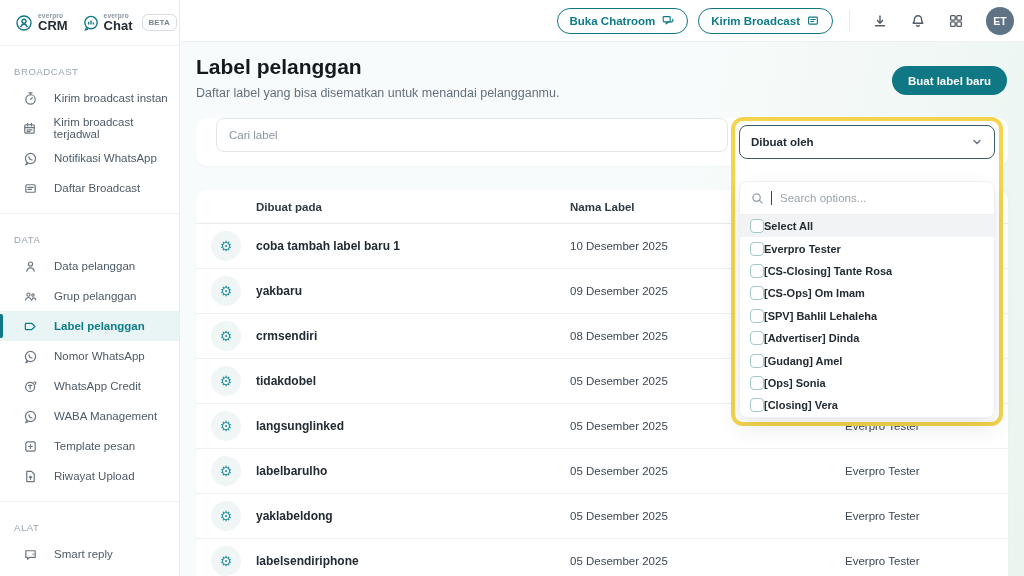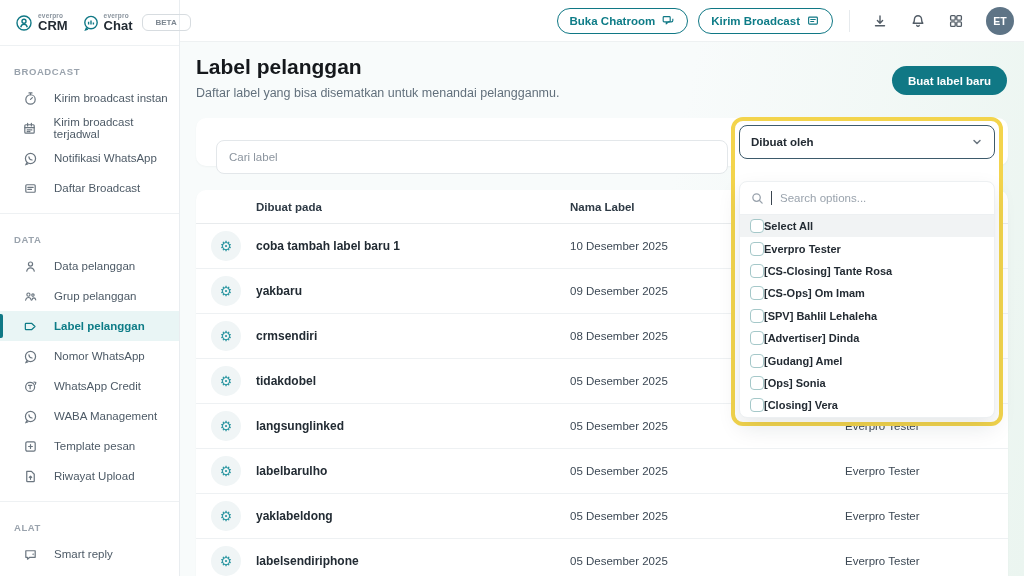--- a/index.html
+++ b/index.html
@@ -7,23 +7,23 @@
   .app { position:relative; width:972px; height:576px; }
 
   
   .sidebar { position:absolute; left:0; top:0; width:180px; height:576px; background:#fff; border-right:1px solid #e9edf0; z-index:5; }
   .logo-row { height:46px; display:flex; align-items:center; padding:0 10px 0 14px; border-bottom:1px solid #eef1f3; gap:7px; }
   .logo-unit { display:flex; align-items:center; gap:4px; }
   .logo-stack { display:flex; flex-direction:column; line-height:1; }
   .logo-sup { font-size:6.5px; color:#8a949e; font-weight:700; letter-spacing:.2px; }
   .logo-main { font-size:13px; font-weight:800; color:#232b33; }
   .logo-div { width:1px; height:22px; background:#e4e8eb; }
-  .beta-badge { margin-left:2px; border:1px solid #d7dce0; border-radius:6px; font-size:8px; font-weight:700; color:#7c8690; padding:3px 13px; }
+  .beta-badge { margin-left:2px; border:1px solid #d7dce0; border-radius:6px; font-size:8px; font-weight:700; color:#7c8690; padding:3px 6px; }
   .side-section { margin-top:12px; }
-  .sect-title { font-size:9.5px; font-weight:700; color:#9aa3ad; letter-spacing:.6px; padding:8px 14px 6px; }
+  .sect-title { font-size:9.5px; font-weight:400; color:#9aa3ad; letter-spacing:.6px; padding:8px 14px 6px; }
   .side-item { position:relative; display:flex; align-items:center; gap:16px; height:30px; padding-left:22px; cursor:pointer; color:#4d5a66; }
   .side-item .si-icon { width:16px; height:16px; display:flex; align-items:center; justify-content:center; color:#6b7680; }
   .side-item .si-label { font-size:11.5px; font-weight:500; color:#4d5a66; }
   .side-item.active { background:#e9f5f5; }
   .side-item.active::before { content:""; position:absolute; left:0; top:3px; bottom:3px; width:3px; background:#107885; border-radius:0 2px 2px 0; }
   .side-item.active .si-label { color:#0e7c87; font-weight:700; }
   .side-item.active .si-icon { color:#0e7c87; }
   .side-div { height:1px; background:#eef1f3; margin:10px 0 2px; }
 
   
@@ -33,21 +33,21 @@
   .top-icon { width:28px; height:28px; display:flex; align-items:center; justify-content:center; color:#525c66; cursor:pointer; }
   .avatar { width:28px; height:28px; border-radius:50%; background:#5e7486; color:#fff; font-size:10.5px; font-weight:700; display:flex; align-items:center; justify-content:center; margin-left:6px; cursor:pointer; }
 
   
   .content { position:absolute; left:180px; top:42px; width:844px; height:534px; background:linear-gradient(100deg,#f8fbfb 55%, #ebf5f0 100%); }
   .page-title { position:absolute; left:16px; top:13px; font-size:21px; font-weight:800; color:#15181c; }
   .page-sub { position:absolute; left:16px; top:44px; font-size:12.5px; color:#62707c; }
   .create-btn { position:absolute; right:17px; top:24px; height:29px; padding:0 16px; background:#107885; color:#fff; border:none; border-radius:15px; font-size:11.5px; font-weight:700; cursor:pointer; }
 
   .filter-card { position:absolute; left:16px; top:76px; width:812px; height:48px; background:#fff; border-radius:10px; box-shadow:0 1px 2px rgba(20,40,50,.04); }
-  .search-input { position:absolute; left:20px; top:22px; width:512px; height:34px; border:1px solid #e3e7ea; border-radius:8px; padding:0 12px; font-size:11.5px; color:#333; font-family:"Liberation Sans",sans-serif; outline:none; }
+  .search-input { position:absolute; left:20px; top:0; width:512px; height:34px; border:1px solid #e3e7ea; border-radius:8px; padding:0 12px; font-size:11.5px; color:#333; font-family:"Liberation Sans",sans-serif; outline:none; }
   .search-input::placeholder { color:#8b949e; }
 
   
   .table-card { position:absolute; left:16px; top:148px; width:812px; height:386px; background:#fff; border-radius:10px 10px 0 0; box-shadow:0 1px 2px rgba(20,40,50,.04); overflow:hidden; }
   .thead { display:grid; grid-template-columns:60px 314px 275px 1fr; align-items:center; height:34px; border-bottom:1px solid #e8ebed; }
   .thead .th { font-size:11.5px; font-weight:700; color:#2e3a45; }
   .trow { display:grid; grid-template-columns:60px 314px 275px 1fr; align-items:center; height:45px; border-bottom:1px solid #eef1f3; background:#fff; cursor:pointer; }
   .icon-cell { display:flex; justify-content:center; }
   .gear-circle { width:30px; height:30px; border-radius:50%; background:#f0f5f6; color:#2f98a3; font-size:14px; display:flex; align-items:center; justify-content:center; }
   .cell.name { font-size:12px; font-weight:600; color:#222b33; }

